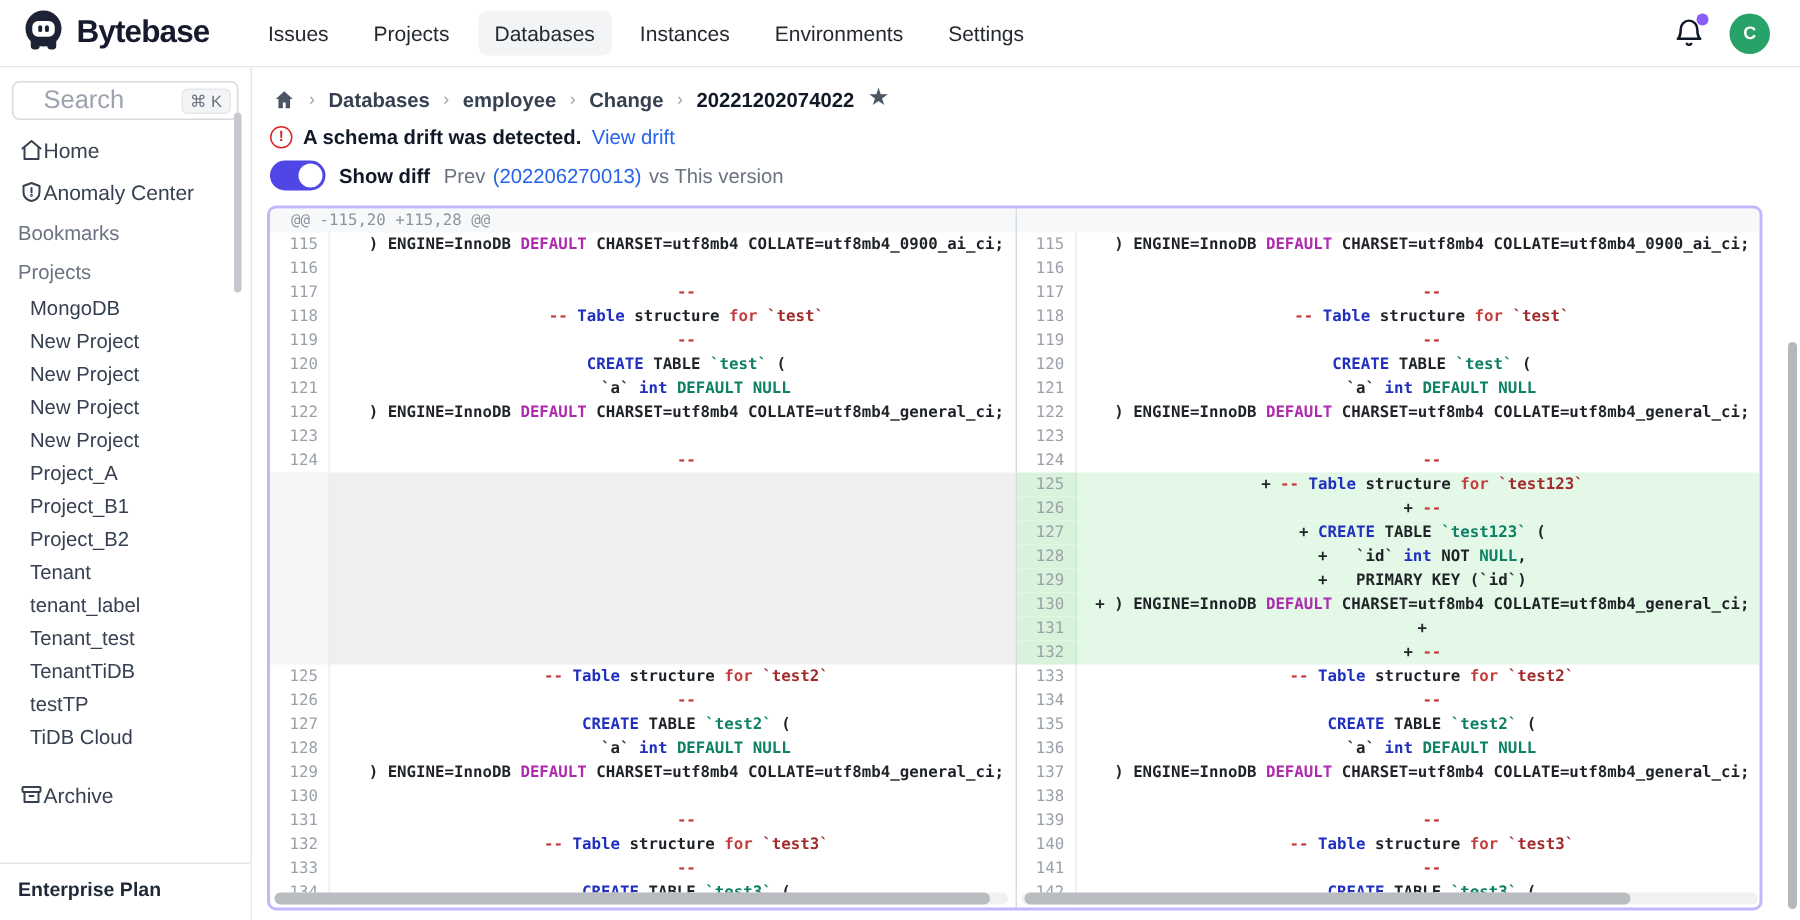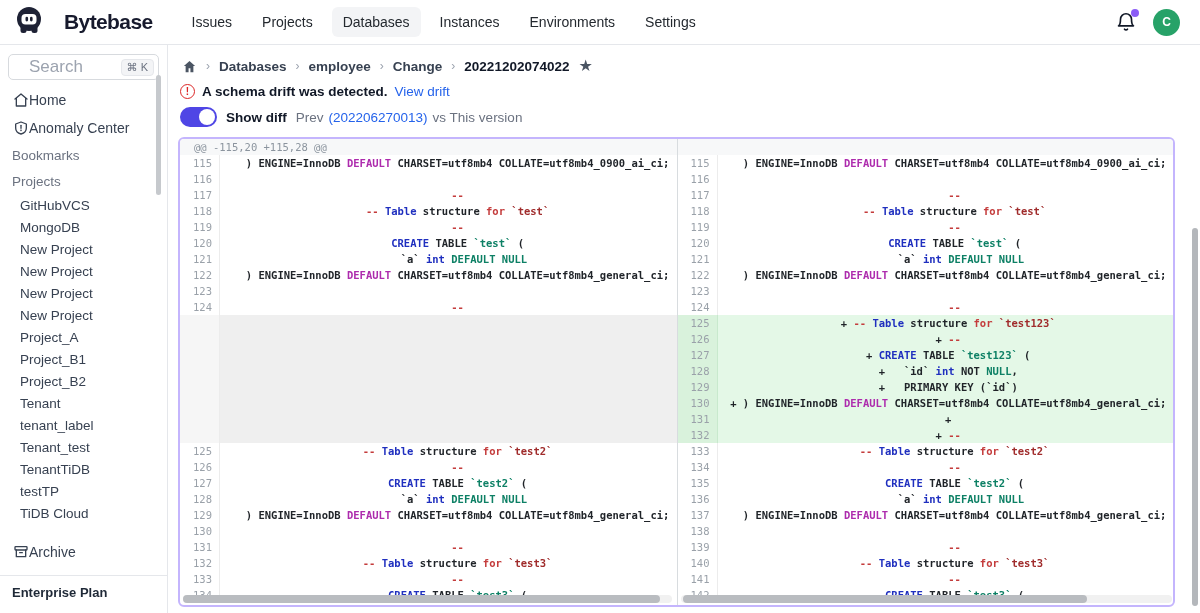--- a/index.html
+++ b/index.html
@@ -3,21 +3,21 @@
 <meta charset="utf-8">
 <style>
   * { margin:0; padding:0; box-sizing:border-box; }
   html,body { width:1200px; height:613px; overflow:hidden; background:#fff;
     font-family:"Liberation Sans", sans-serif; color:#1f2328; }
   #app { position:relative; width:1200px; height:613px; }
 
   
   .navbar { position:absolute; top:0; left:0; width:1200px; height:45px;
     display:flex; align-items:center; border-bottom:1px solid #e5e7eb; background:#fff; padding:0 14px; }
-  .brand { display:flex; align-items:center; gap:20px; cursor:pointer; }
+  .brand { display:flex; align-items:center; gap:7px; cursor:pointer; }
   .brand-name { font-size:21px; font-weight:800; color:#171a2d; letter-spacing:-0.6px; }
   .nav-items { display:flex; align-items:center; gap:8px; margin-left:28px;text-align:right; }
   .nav-item { font-size:14px; color:#24292f; padding:7px 11px; border-radius:6px; cursor:pointer; white-space:nowrap; }
   .nav-item.active { background:#f3f4f6; }
   .nav-right { margin-left:auto; display:flex; align-items:center; gap:16px; padding-right:6px; }
   .bell-wrap { position:relative; width:22px; height:22px; cursor:pointer; }
   .bell-dot { position:absolute; top:-2px; right:-2px; width:8px; height:8px; border-radius:50%; background:#8b5cf6; }
   .avatar { width:27px; height:27px; border-radius:50%; background:#27a268; color:#fff;
     font-size:12px; font-weight:700; display:flex; align-items:center; justify-content:center; cursor:pointer; }
 
@@ -152,21 +152,20 @@
               <path d="M12 8v4.5"></path>
               <circle cx="12" cy="15.5" r="0.4" fill="#374151"></circle>
             </svg>
           </span>
           <span>Anomaly Center</span>
         </div>
       </div>
     <div id="side-sections">
         <div class="side-section">Bookmarks</div>
         <div class="side-section">Projects</div>
-        <div class="side-child">GitHubVCS</div>
         <div class="side-child">MongoDB</div>
         <div class="side-child">New Project</div>
         <div class="side-child">New Project</div>
         <div class="side-child">New Project</div>
         <div class="side-child">New Project</div>
         <div class="side-child">Project_A</div>
         <div class="side-child">Project_B1</div>
         <div class="side-child">Project_B2</div>
         <div class="side-child">Tenant</div>
         <div class="side-child">tenant_label</div>

